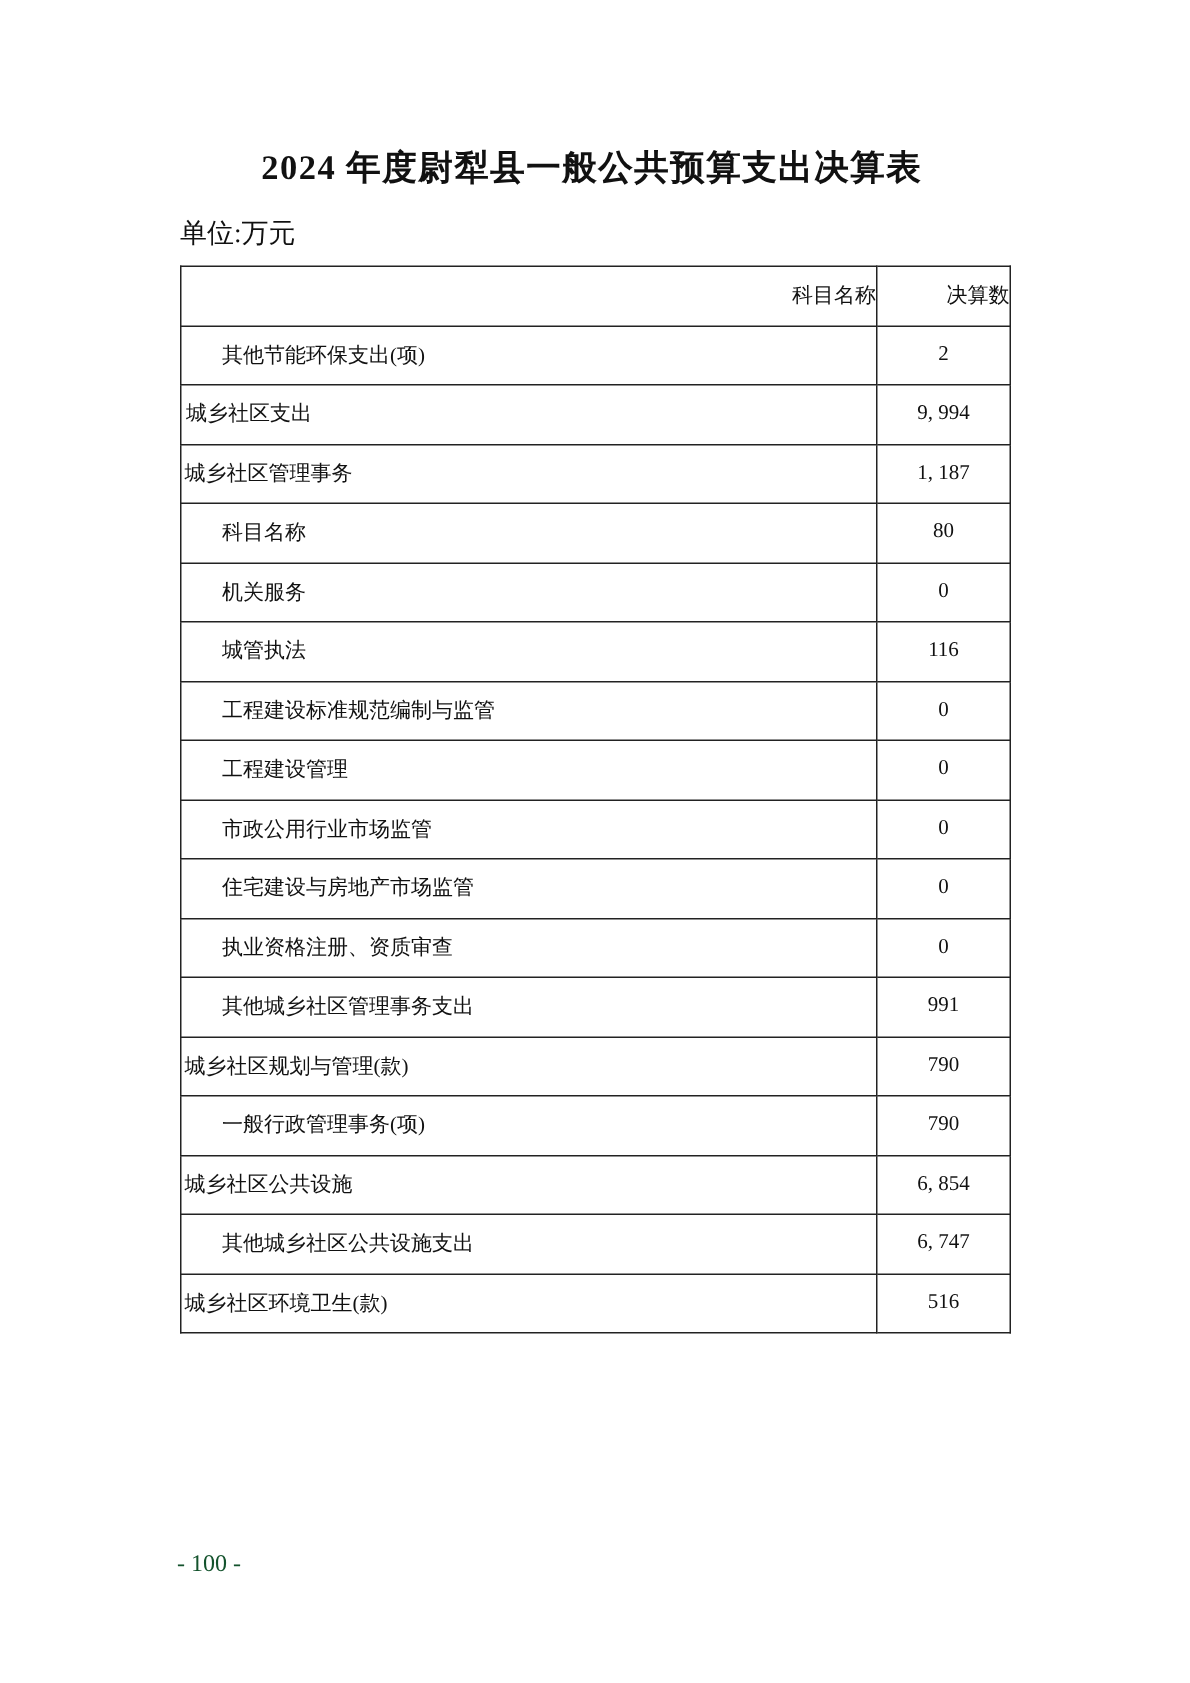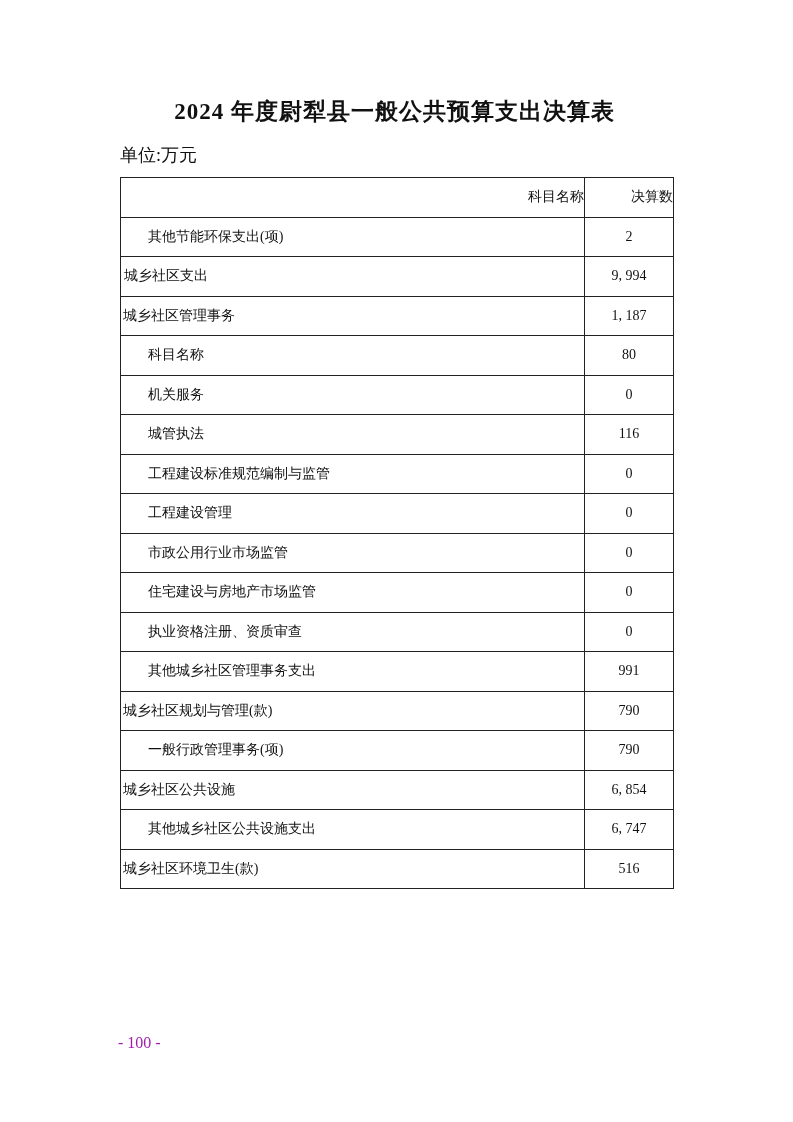--- a/index.html
+++ b/index.html
@@ -53,21 +53,21 @@
   td.cell-name  { text-align: left; }
   td.cell-name.indent-0 { padding-left: 3px; }
   td.cell-name.indent-1 { padding-left: 2px; }
   td.cell-name.indent-2 { padding-left: 27px; }
   td.cell-value { text-align: center; }
   .page-footer {
     position: absolute;
     left: 118px;
     top: 1034px;
     font-size: 16px;
-    color: #a21caf;
+    color: #14532d;
   }
 </style>
 </head>
 <body>
 
 <div class="page">
 
   <div class="doc-title">2024 年度尉犁县一般公共预算支出决算表</div>
 
   <div class="content">

